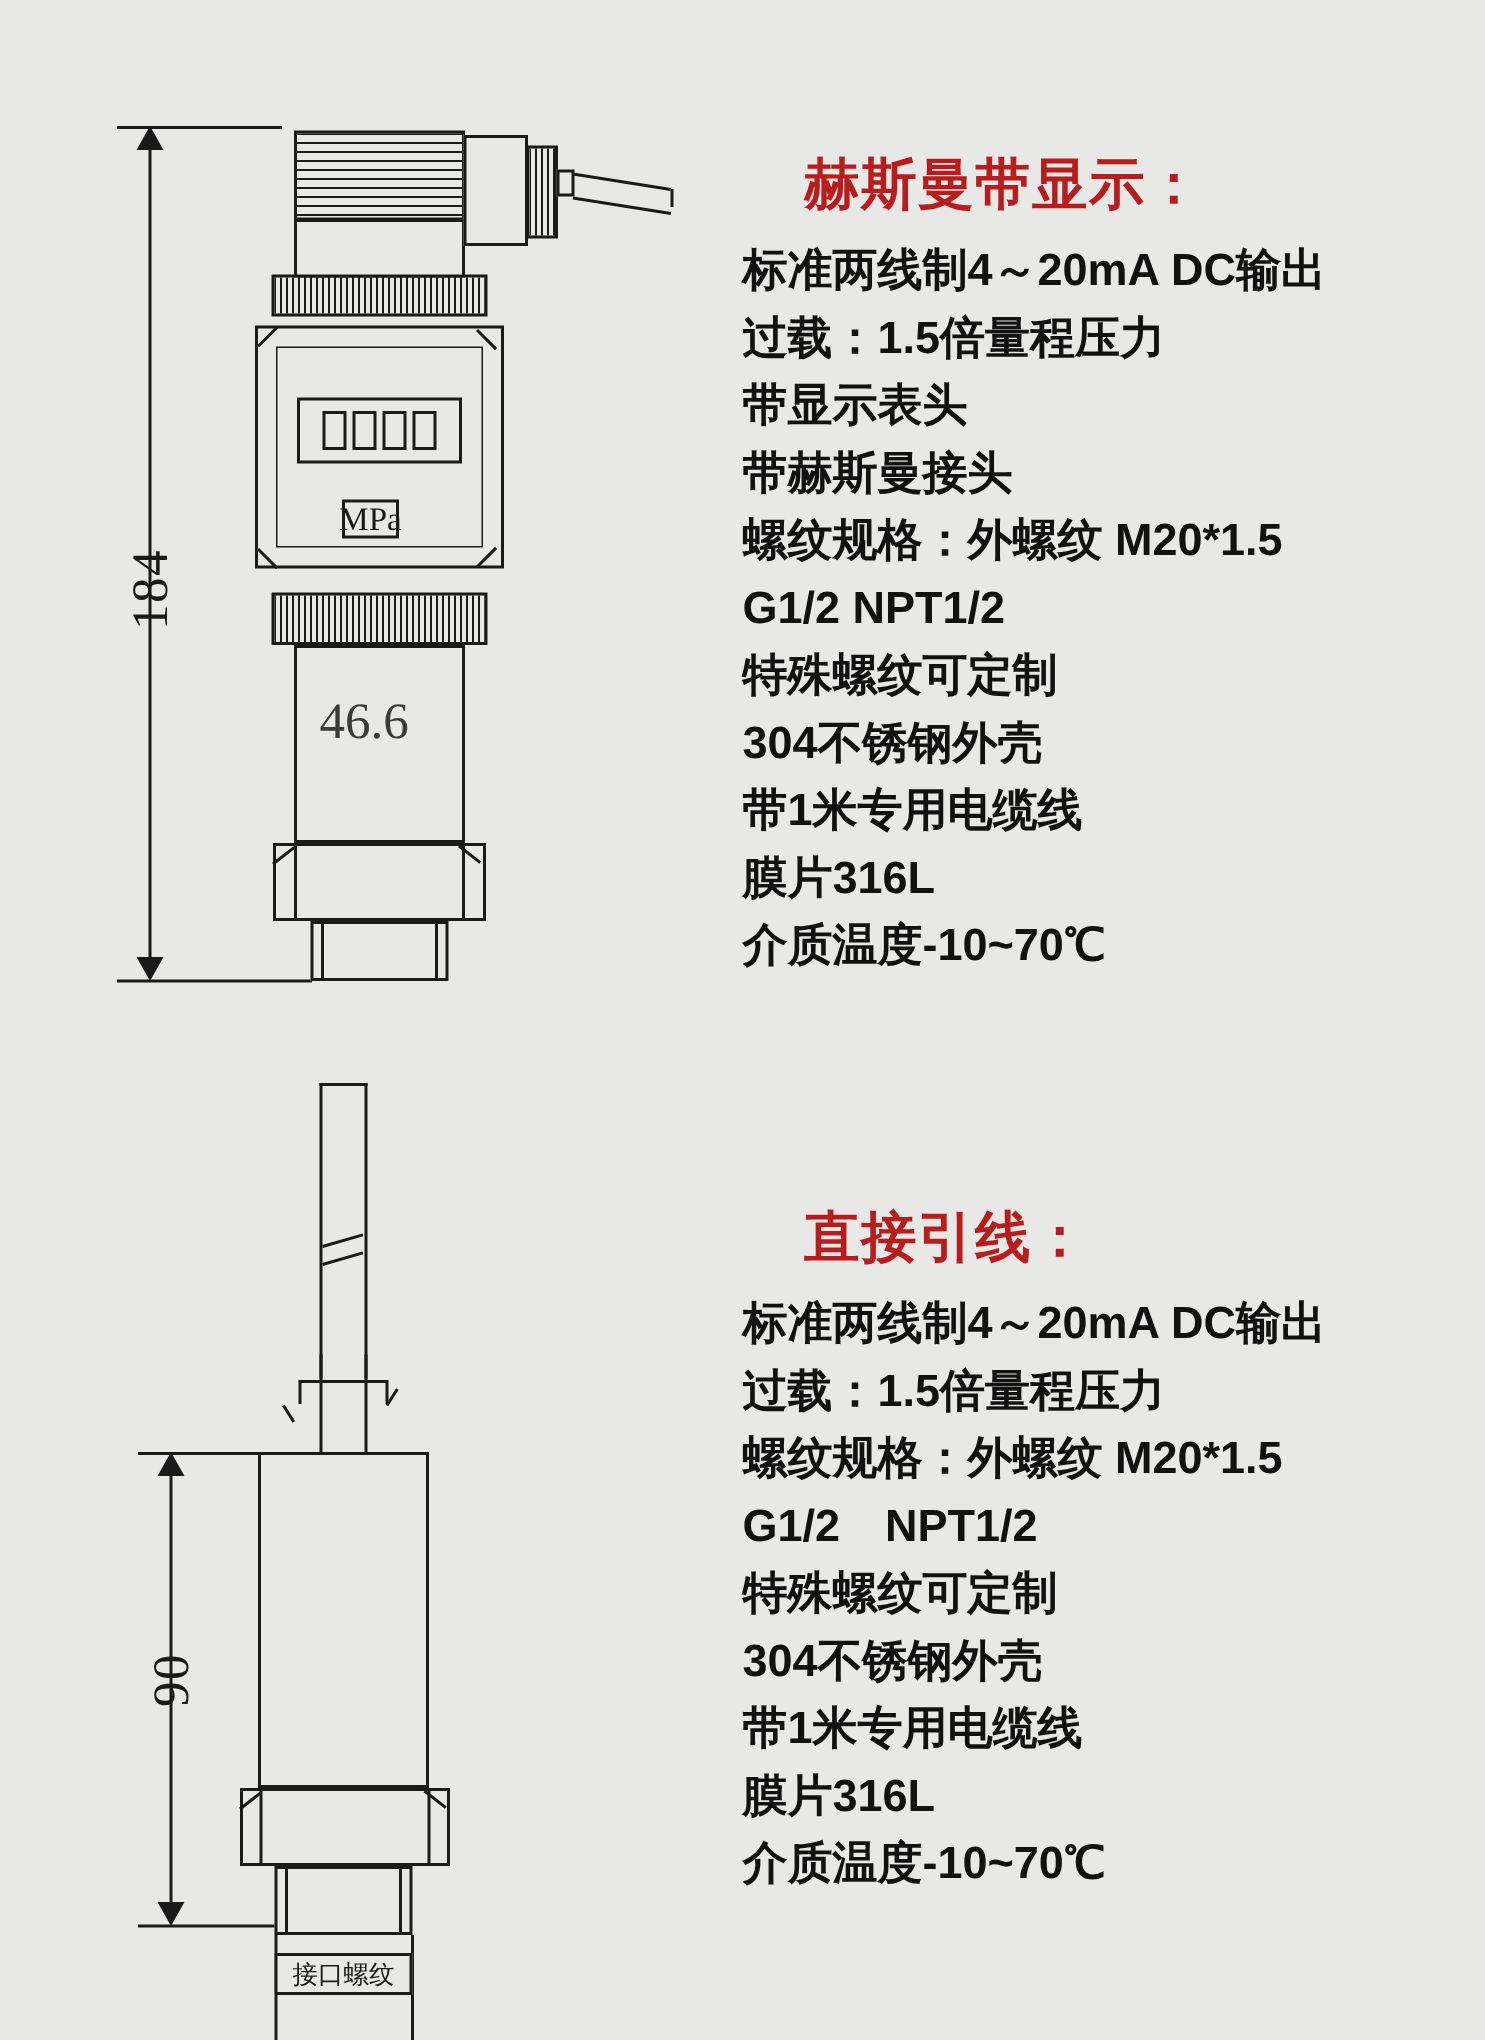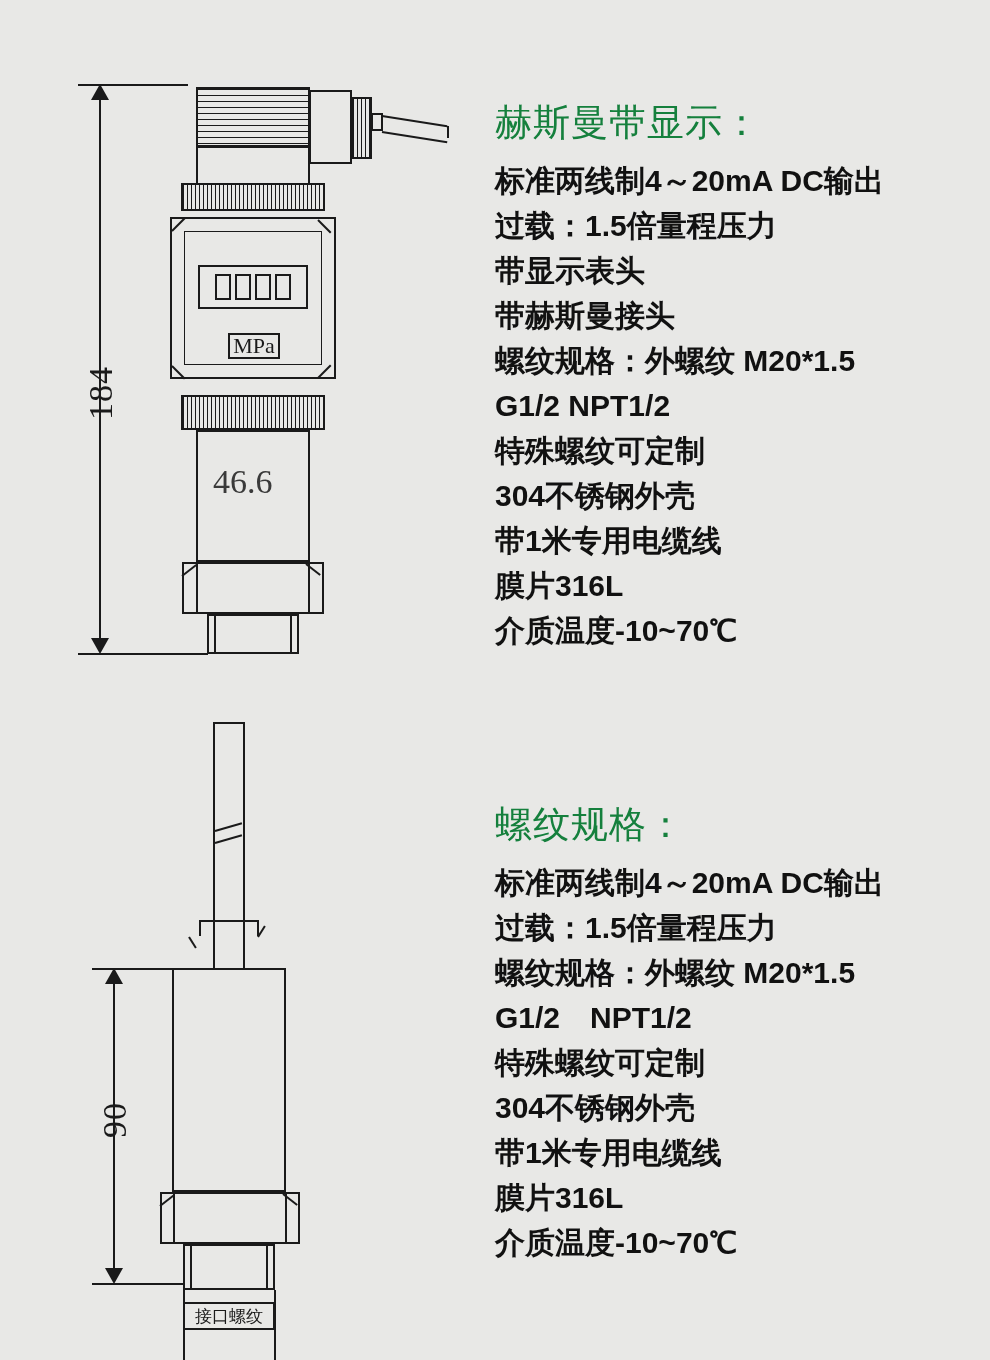--- a/index.html
+++ b/index.html
@@ -92,25 +92,26 @@
     transform: rotate(-90deg);
     transform-origin: left top;
     white-space: nowrap;
     letter-spacing: 1px;
   }
 
   
   .spec-block { position: absolute; }
   .spec-title {
     font-family: "Liberation Sans", sans-serif;
-    font-weight: normal;
+    font-weight: bold;
     font-size: 37px;
     letter-spacing: 1px;
-    color: #15803d;
+    color: #b91c1c;
     margin-bottom: 10px;
+    margin-left: 41px;
   }
   .spec-line {
     font-family: "Liberation Sans", sans-serif;
     font-weight: bold;
     font-size: 30px;
     line-height: 45px;
     color: #111;
     white-space: nowrap;
   }
 
@@ -204,21 +205,21 @@
 
     <div class="part" style="left:184px; top:231px; width:138px; height:134px; border-width:1px;"></div>
 
     <div class="display-box" style="left:198px; top:265px; width:110px; height:44px;">
       <div class="digit"></div>
       <div class="digit"></div>
       <div class="digit"></div>
       <div class="digit"></div>
     </div>
 
-    <div class="mpa-box" style="left:228px; top:333px; width:52px; height:26px;">MPa</div>
+    <div class="mpa-box" style="left:228px; top:333px; width:38px; height:26px;">MPa</div>
   </div>
 
   <div class="drawing">
     <div class="knurl" style="left:181px; top:395px; width:144px; height:35px;"></div>
     <div class="part" style="left:196px; top:430px; width:114px; height:132px;"></div>
     <div class="dim-val-inline" style="left:213px; top:463px;">46.6</div>
 
     <div class="part-nb" style="left:182px; top:562px; width:142px; height:52px; border:2px solid #1a1a1a;"></div>
     <div class="line" style="left:196px; top:562px; width:2px; height:52px;"></div>
     <div class="line" style="left:308px; top:562px; width:2px; height:52px;"></div>
@@ -286,21 +287,21 @@
     <div class="part" style="left:183px; top:554px; width:92px; height:46px;"></div>
     <div class="line" style="left:190px; top:554px; width:2px; height:46px;"></div>
     <div class="line" style="left:266px; top:554px; width:2px; height:46px;"></div>
 
     <div class="line" style="left:183px; top:600px; width:2px; height:70px;"></div>
     <div class="line" style="left:274px; top:600px; width:2px; height:70px;"></div>
     <div class="iface-box" style="left:183px; top:612px; width:92px; height:28px;text-align:right;">接口螺纹</div>
   </div>
 
   <div class="spec-block" style="left:495px; top:110px; width:480px;">
-    <div class="spec-title">螺纹规格：</div>
+    <div class="spec-title">直接引线：</div>
     <div class="spec-line">标准两线制4～20mA DC输出</div>
     <div class="spec-line">过载：1.5倍量程压力</div>
     <div class="spec-line">螺纹规格：外螺纹 M20*1.5</div>
     <div class="spec-line">G1/2　NPT1/2</div>
     <div class="spec-line">特殊螺纹可定制</div>
     <div class="spec-line">304不锈钢外壳</div>
     <div class="spec-line">带1米专用电缆线</div>
     <div class="spec-line">膜片316L</div>
     <div class="spec-line">介质温度-10~70℃</div>
   </div>

